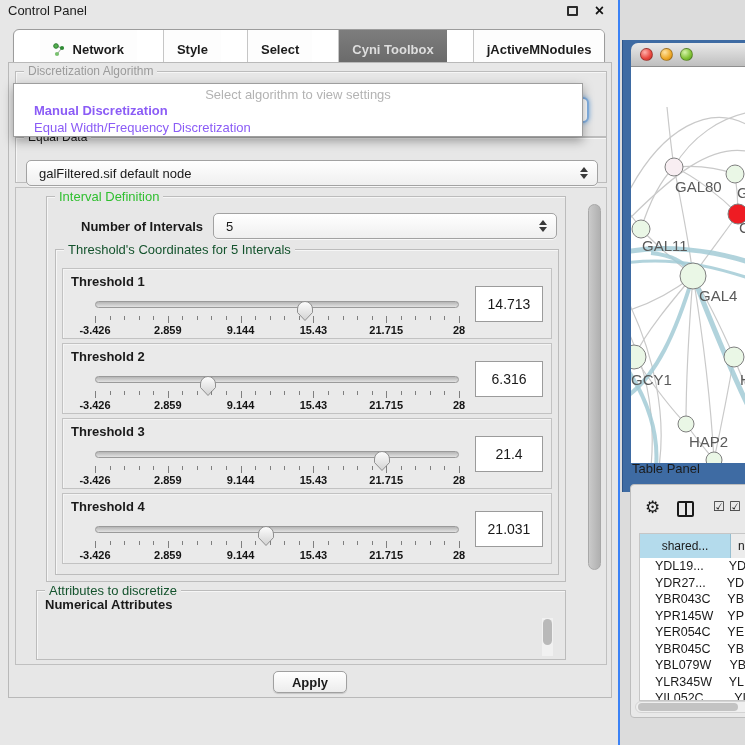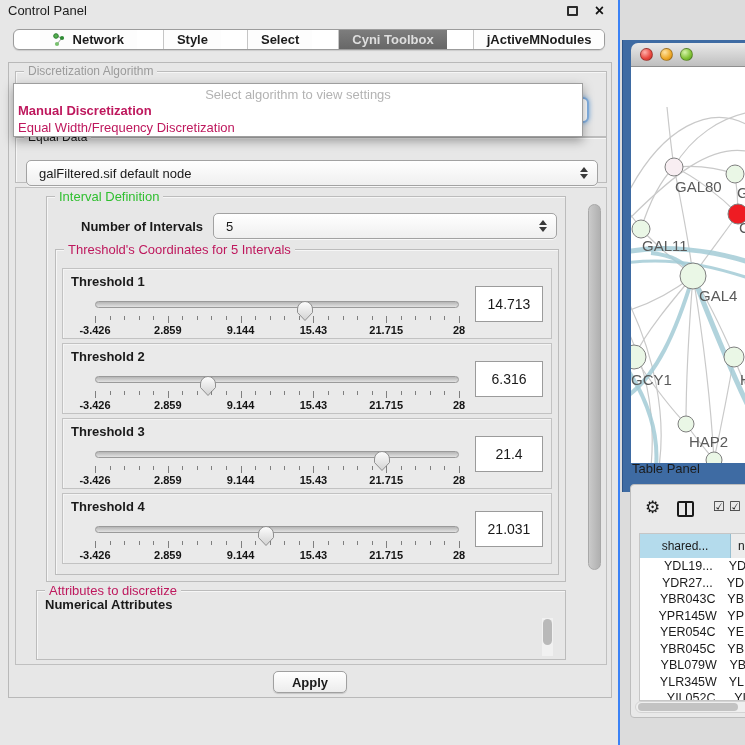--- a/index.html
+++ b/index.html
@@ -8,43 +8,43 @@
 
   
   .cp-window { position:absolute; left:0; top:0; width:620px; height:745px; background:#e7e7e7; border-right:2px solid #3b82f6; }
   .cp-titlebar { position:absolute; left:0; top:0; width:100%; height:22px; }
   .cp-title { position:absolute; left:8px; top:3px; font-size:13px; color:#1c1c1c; }
   .float-btn { position:absolute; right:40px; top:6px; width:11px; height:10px; border:2px solid #2b2b2b; border-radius:1px; background:transparent; cursor:default; }
   .close-btn { position:absolute; right:14px; top:0px; font-size:16px; font-weight:900; color:#141414; line-height:22px; }
 
   .tabbar { position:absolute; top:29px; left:0; width:100%; display:flex; justify-content:center; }
   .tabgroup { display:flex; border:1px solid #9c9c9c; border-radius:6px; overflow:hidden; background:#fff; box-shadow:0 1px 1px rgba(0,0,0,.12); }
-  .tab { padding:2px 13px; font-size:13px; font-weight:700; color:#1c1c1c; background:#fdfdfd; border-left:1px solid #c6c6c6; display:flex; align-items:center; gap:8px; white-space:nowrap;margin-left:26px; }
+  .tab { padding:12px 13px; font-size:13px; font-weight:700; color:#1c1c1c; background:#fdfdfd; border-left:1px solid #c6c6c6; display:flex; align-items:center; gap:8px; white-space:nowrap;margin-left:26px; }
   .tab:first-child { border-left:none; }
   .tab.selected { background:linear-gradient(#7d7d7d,#676767); color:#dedede; }
 
   .outer-panel { position:absolute; left:8px; top:62px; width:604px; height:636px; border:1px solid #b9b9b9; background:#e7e7e7; }
 
   .group { position:absolute; border:1px solid #bcbcbc; box-shadow:inset 1px 1px 0 #f6f6f6; }
   .group-title { position:absolute; top:-8px; left:8px; background:#e7e7e7; padding:0 4px; font-size:12px; color:#1a1a1a; }
   .gt-green { color:#2fbf2f; font-size:13px; }
-  .gt-blue { color:#be185d; font-size:13px; }
+  .gt-blue { color:#14532d; font-size:13px; }
   .gt-dim { color:#9b9b9b; }
 
   .combo { position:absolute; height:26px; border:1px solid #a2a2a2; border-radius:5px; background:linear-gradient(#ffffff,#efefef); font-size:13px; display:flex; align-items:center; padding:0 26px 0 12px; box-shadow:0 1px 0 rgba(255,255,255,.7); }
   .arrows { position:absolute; right:9px; top:50%; transform:translateY(-50%); display:flex; flex-direction:column; gap:2px; }
   .arrows i { width:0; height:0; border-left:4px solid transparent; border-right:4px solid transparent; }
   .arrows .up { border-bottom:5px solid #3a3a3a; }
   .arrows .dn { border-top:5px solid #3a3a3a; }
 
   .combo-fragment { position:absolute; left:446px; top:34px; width:134px; height:26px; border:2px solid #84b1e3; border-radius:6px; background:#fff; box-shadow:0 0 5px #70a9e2; }
 
   .popup { position:absolute; left:13px; top:83px; width:570px; height:54px; background:#fff; border:1px solid #9e9e9e; box-shadow:0 4px 10px rgba(0,0,0,.35); z-index:40; }
   .popup-hint { text-align:center; font-size:13px; color:#b3b3b3; padding-top:3px; height:18px; }
-  .popup-opt { font-size:13px; padding:1px 4px; color:#be185d; }
+  .popup-opt { font-size:13px; padding:1px 20px; color:#8b5cf6; }
   .popup-opt.bold { font-weight:700; }
 
   .scroll-panel { position:absolute; left:6px; top:124px; width:592px; height:478px; border:1px solid #c0c0c0; background:#e7e7e7; }
   .vscroll-thumb { position:absolute; right:5px; top:16px; width:13px; height:366px; border-radius:7px; background:linear-gradient(90deg,#cacaca,#b0b0b0); border:1px solid #a8a8a8; }
 
   .num-label { position:absolute; left:34px; top:22px; font-size:13px; font-weight:700; }
   .num-spinner { left:166px; top:16px; width:344px; }
 
   .thr-panel { position:absolute; left:6px; width:490px; height:71px; border:1px solid #c2c2c2; background:#eaeaea; box-shadow:inset 1px 1px 0 #f4f4f4; }
   .thr-label { position:absolute; left:8px; top:5px; font-size:13px; font-weight:700; }
@@ -83,21 +83,21 @@
   .tp-toolbar { position:absolute; left:0; top:10px; width:100%; height:30px; }
   .gear-ico { position:absolute; left:14px; top:2px; font-family:"DejaVu Sans",sans-serif; font-size:17px; color:#1a1a1a; }
   .split-ico { position:absolute; left:46px; top:6px; width:17px; height:16px; border:2px solid #1a1a1a; border-radius:2px; }
   .split-ico i { position:absolute; left:50%; top:0; width:2px; height:100%; background:#1a1a1a; transform:translateX(-50%); }
   .check-ico { position:absolute; top:4px; font-family:"DejaVu Sans",sans-serif; font-size:13px; color:#1a1a1a; }
   .tbl { position:absolute; left:8px; top:48px; width:122px; height:168px; background:#fff; border:1px solid #c6c6c6; overflow:hidden; }
   .tbl-head { display:flex; height:24px; font-size:12px; }
   .th1 { width:91px; background:#b4dbec; border-right:1px solid #96bed0; display:flex; align-items:center; justify-content:center; }
   .th2 { flex:1; background:#ececec; display:flex; align-items:center; padding-left:7px; }
   .trow { display:flex; height:16.5px; font-size:12.5px; line-height:16.5px; }
-  .trow .c1 { width:91px; padding-left:15px; white-space:nowrap; overflow:hidden;text-align:center; }
+  .trow .c1 { width:91px; padding-left:15px; white-space:nowrap; overflow:hidden; }
   .trow .c2 { flex:1; padding-left:7px; white-space:nowrap; }
   .tbl-hscroll { position:absolute; left:4px; top:216px; width:118px; height:12px; background:#efefef; border:1px solid #d4d4d4; border-radius:6px; }
   .tbl-hscroll i { position:absolute; left:2px; top:1px; width:100px; height:8px; background:#c3c3c3; border-radius:4px; }
 </style>
 </head>
 <body>
 
 <div class="cp-window">
   <div class="cp-titlebar">
     <span class="cp-title">Control Panel</span>

